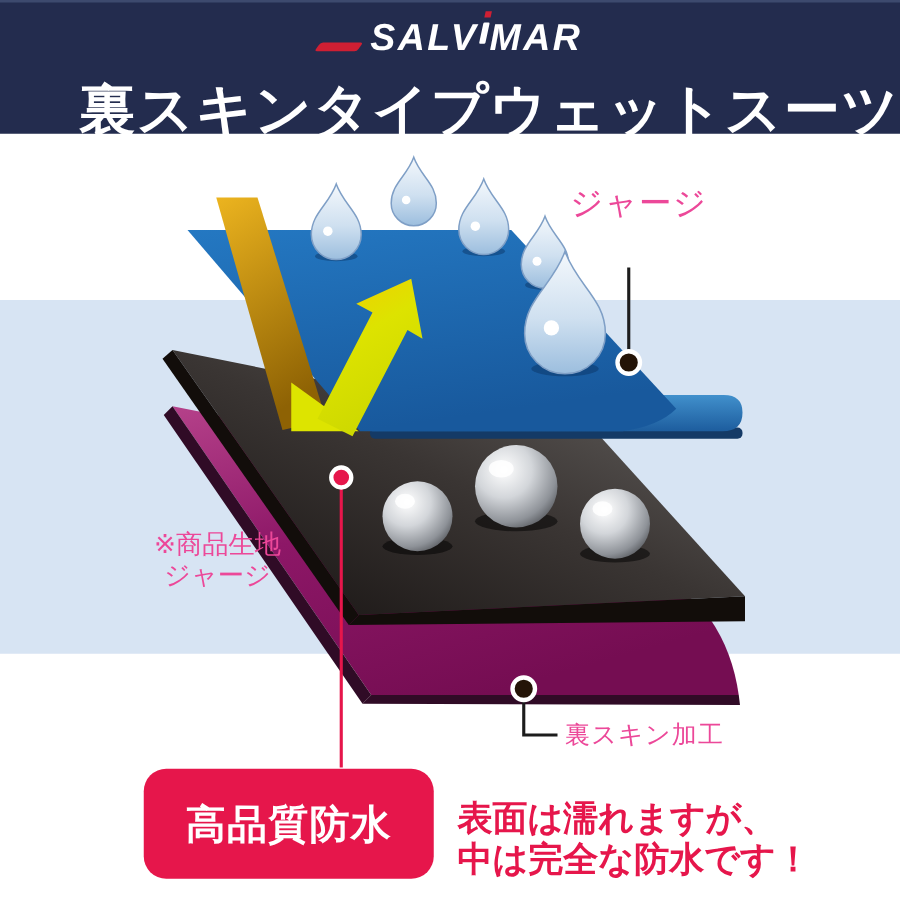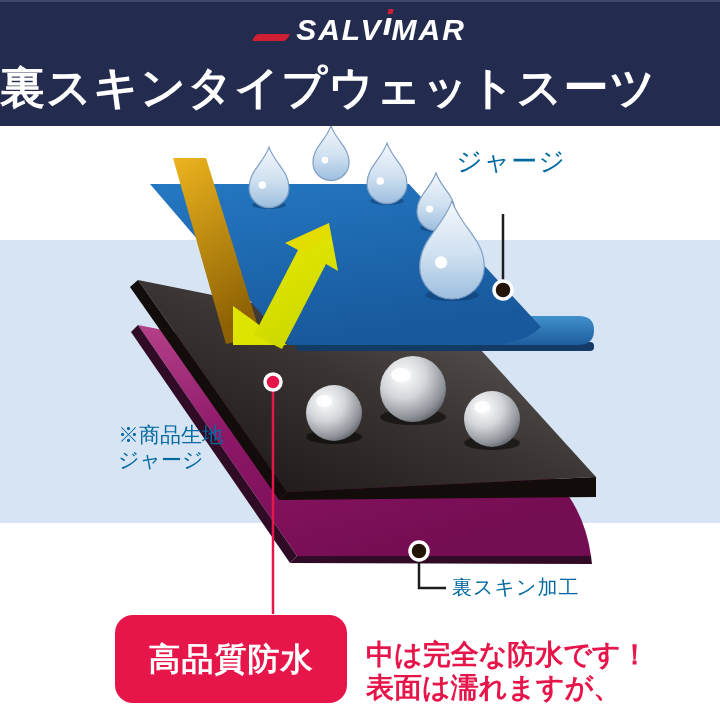--- a/index.html
+++ b/index.html
@@ -4,40 +4,40 @@
 <style>
   html,body{margin:0;padding:0;}
   body{
     width:720px;height:720px;position:relative;overflow:hidden;
     background:#ffffff;
     font-family:"Liberation Sans","DejaVu Sans",sans-serif;
   }
   
   .band-blue{position:absolute;left:0;top:240px;width:720px;height:283px;background:#d7e4f3;z-index:0;}
   
-  .header{position:absolute;left:0;top:0;width:720px;height:126px;background:#232c4e;z-index:2;
+  .header{position:absolute;left:0;top:0;width:720px;height:107px;background:#232c4e;z-index:2;
           border-top:2px solid #3d4a6e;box-sizing:border-box;}
   .logo-row{position:absolute;top:8px;left:0;width:720px;display:flex;justify-content:center;align-items:flex-start;gap:8px;}
   .logo-swoosh{width:34px;height:7px;background:#cf1f33;transform:skewX(-35deg);margin-top:24px;border-radius:2px;}
   .logo-text{color:#ffffff;font-weight:bold;font-style:italic;font-size:30px;letter-spacing:2px;line-height:38px;white-space:nowrap;}
   .logo-i{display:inline-block;width:9px;position:relative;height:30px;vertical-align:baseline;}
   .logo-i .stem{position:absolute;left:2px;bottom:5px;width:5px;height:17px;background:#ffffff;transform:skewX(-12deg);border-radius:1px;}
   .logo-i .dot{position:absolute;left:5px;bottom:26px;width:5px;height:5px;background:#cf1f33;transform:skewX(-12deg);}
   .logo-badge-col{display:flex;flex-direction:column;align-items:flex-end;margin-left:4px;}
   .logo-badge{width:58px;height:28px;background:#cf1f33;border-radius:7px;display:flex;align-items:center;justify-content:center;}
   .tagline{margin-top:3px;font-size:12px;color:#ffffff;letter-spacing:0.5px;}
   .tagline .t-red{color:#c22030;font-weight:bold;}
-  .page-title{position:absolute;top:56px;left:0;width:720px;text-align:left;color:#ffffff;
+  .page-title{position:absolute;top:56px;left:0;width:720px;text-align:right;color:#ffffff;
               font-size:45px;font-weight:bold;letter-spacing:1px;white-space:nowrap;}
   
   .art{position:absolute;left:0;top:0;z-index:1;}
   
-  .lbl{position:absolute;z-index:3;color:#0369a1;font-family:Liberation Serif, serif;}
+  .lbl{position:absolute;z-index:3;color:#ec4899;}
   .lbl-jersey{left:456px;top:147px;font-size:26px;line-height:30px;letter-spacing:1px;}
-  .lbl-note{left:118px;top:423px;width:112px;font-size:21px;line-height:25px;}
+  .lbl-note{left:118px;top:423px;width:112px;text-align:center;font-size:21px;line-height:25px;}
   .lbl-skin{left:452px;top:574px;font-size:20px;letter-spacing:1px;}
   .neo-box{position:absolute;z-index:3;left:115px;top:615px;width:232px;height:88px;background:#e6164b;border-radius:18px;
            display:flex;flex-direction:column;justify-content:center;align-items:center;}
   .neo-box .line{color:#ffffff;font-weight:bold;font-size:32px;line-height:36px;letter-spacing:1px;white-space:nowrap;}
   .claim{position:absolute;z-index:3;left:366px;top:638px;color:#e6164b;font-weight:bold;font-size:28px;line-height:33px;white-space:nowrap;}
 </style>
 </head>
 <body>
 
 <div class="band-blue"></div>
@@ -185,15 +185,15 @@
   <div>ジャージ</div>
 </div>
 
 <div class="lbl lbl-skin">裏スキン加工</div>
 
 <div class="neo-box">
   <div class="line">高品質防水</div>
 </div>
 
 <div class="claim">
+  <div>表面は濡れますが、</div>
   <div>中は完全な防水です！</div>
-  <div>表面は濡れますが、</div>
 </div>
 
 </body></html>

